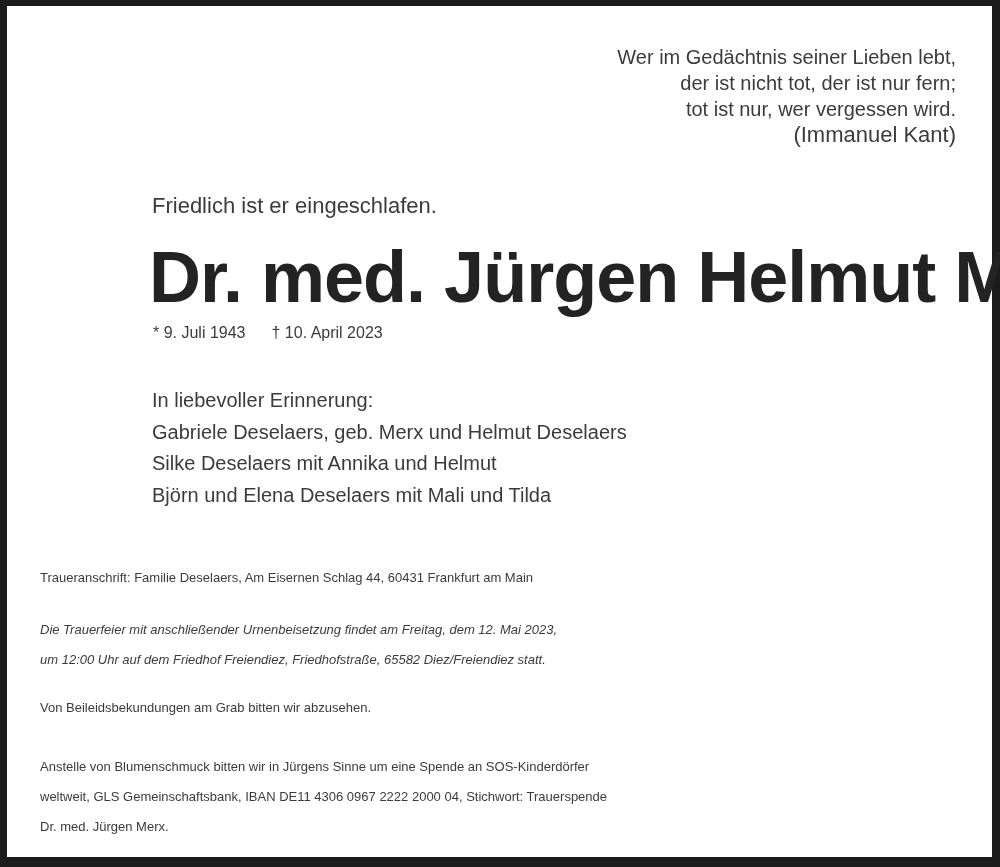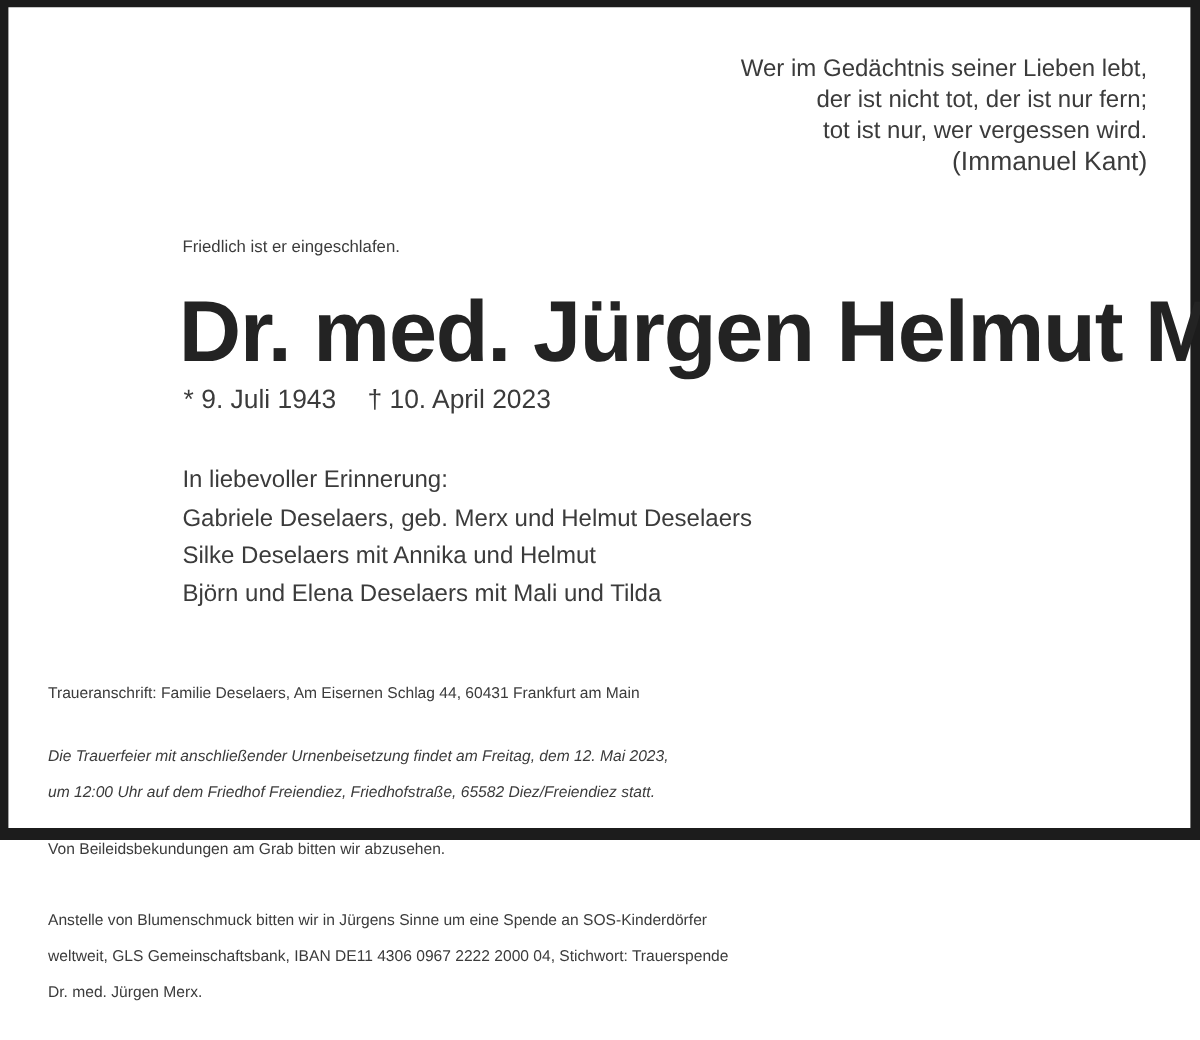--- a/index.html
+++ b/index.html
@@ -7,21 +7,21 @@
     padding: 0;
     width: 1000px;
     height: 867px;
     background: #ffffff;
     font-family: "Liberation Sans", sans-serif;
     overflow: hidden;
   }
   .frame {
     position: absolute;
     left: 0; top: 0;
-    width: 1000px; height: 700px;
+    width: 1000px; height: 867px;
     box-sizing: border-box;
     border-style: solid;
     border-color: var(--frame, #1c1c1c);
     border-top-width: 6px;
     border-left-width: 7px;
     border-right-width: 8px;
     border-bottom-width: 10px;
     background: var(--background, #ffffff);
   }
   .blk { position: absolute; color: var(--text, #3b3b3b); white-space: nowrap; }
@@ -32,38 +32,38 @@
     text-align: right;
     font-size: 20px;
     line-height: 26px;
     color: var(--text, #3b3b3b);
   }
   .quote .attribution { font-size: 22px; }
 
   .intro {
     left: 145px;
     top: 184px;
-    font-size: 14px;
+    font-size: 22px;
     line-height: 31px;
   }
 
   .name {
     left: 142px;
     top: 240px;
     font-size: 72px;
     line-height: 62px;
     font-weight: bold;
     letter-spacing: -1px;
     color: var(--title, #232323);
   }
 
   .dates {
     left: 146px;
     top: 312px;
-    font-size: 22px;
+    font-size: 16px;
     line-height: 30px;
   }
   .dates .death { margin-left: 26px; }
 
   .family {
     left: 145px;
     top: 379px;
     font-size: 20px;
     line-height: 31.5px;
   }

